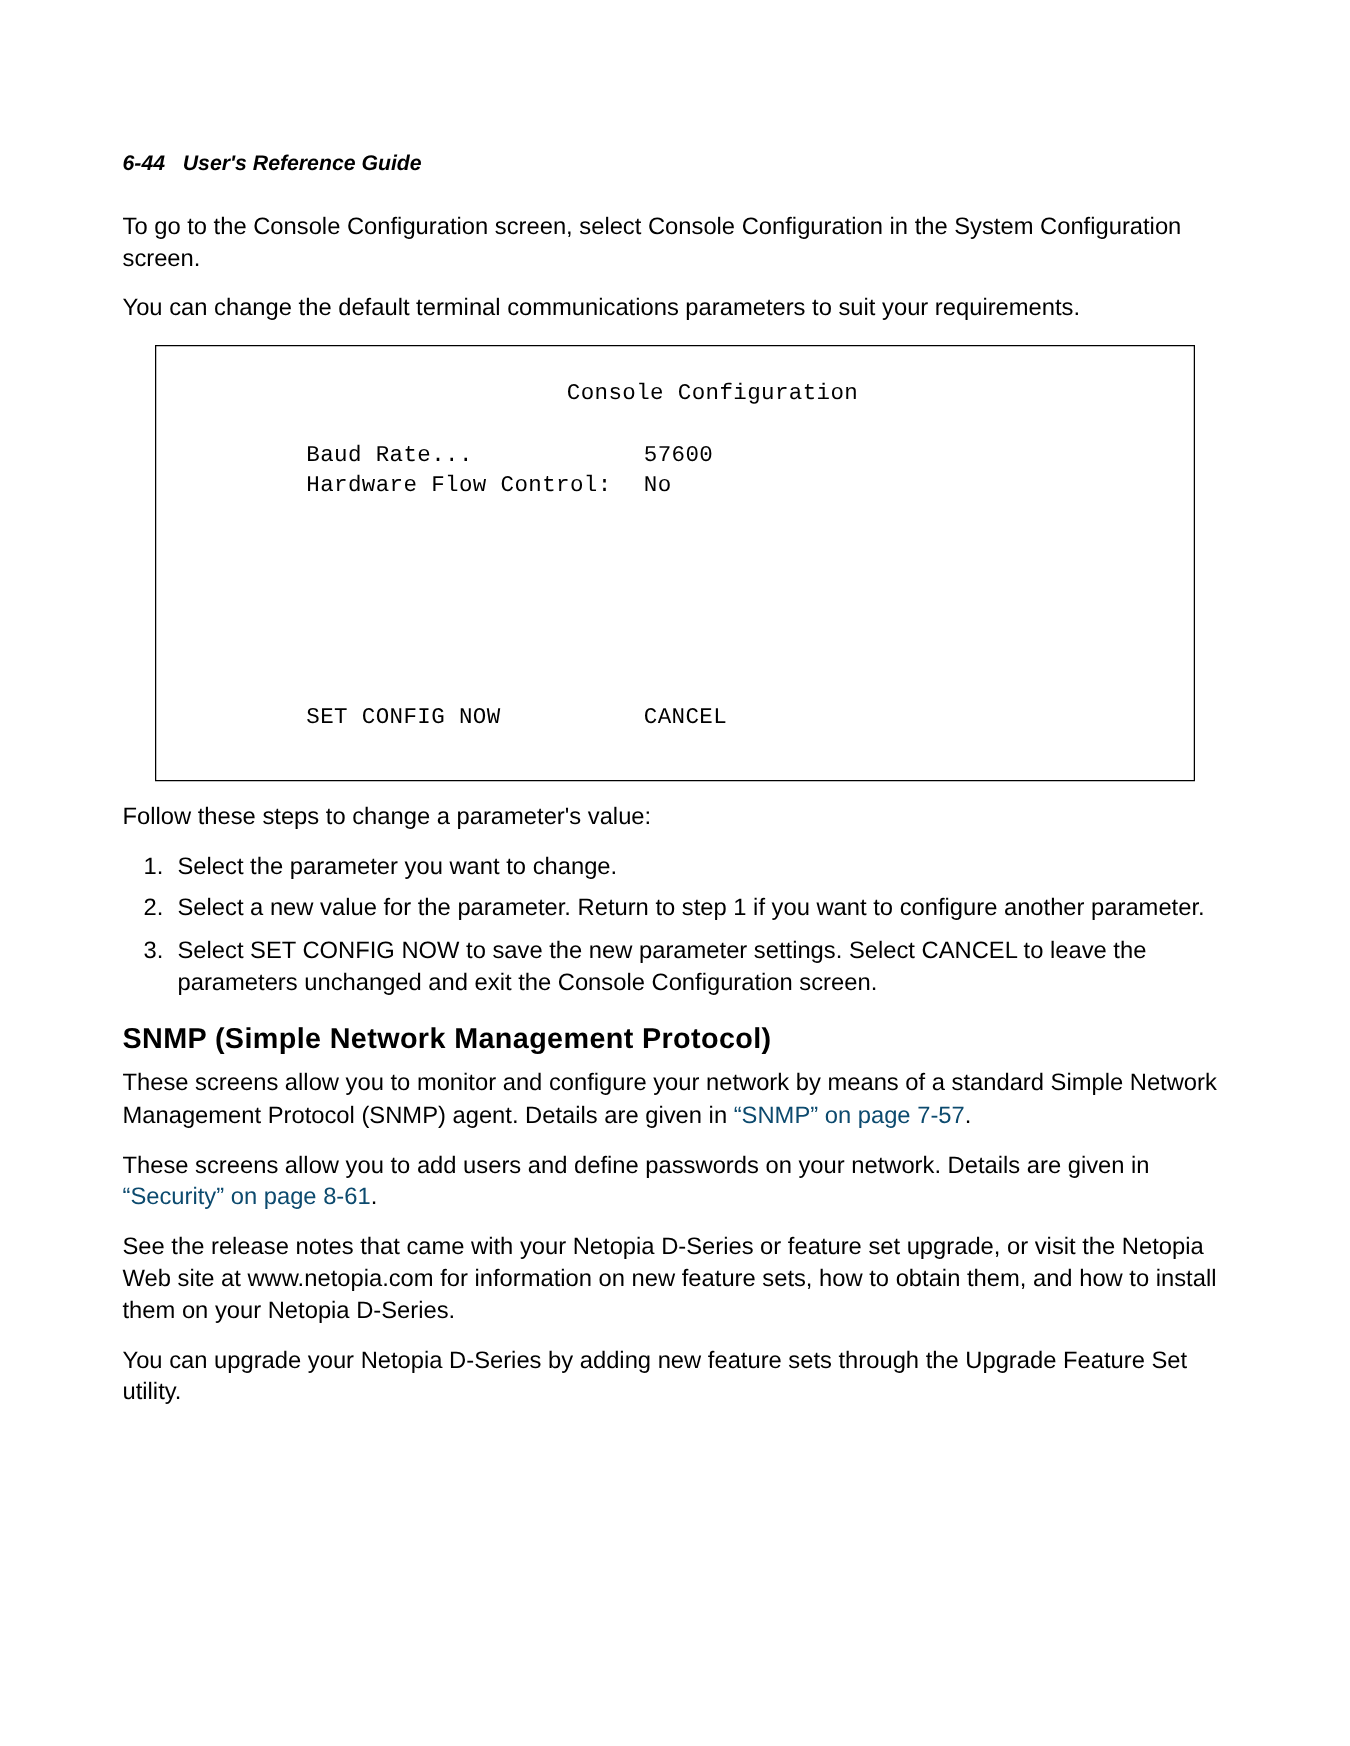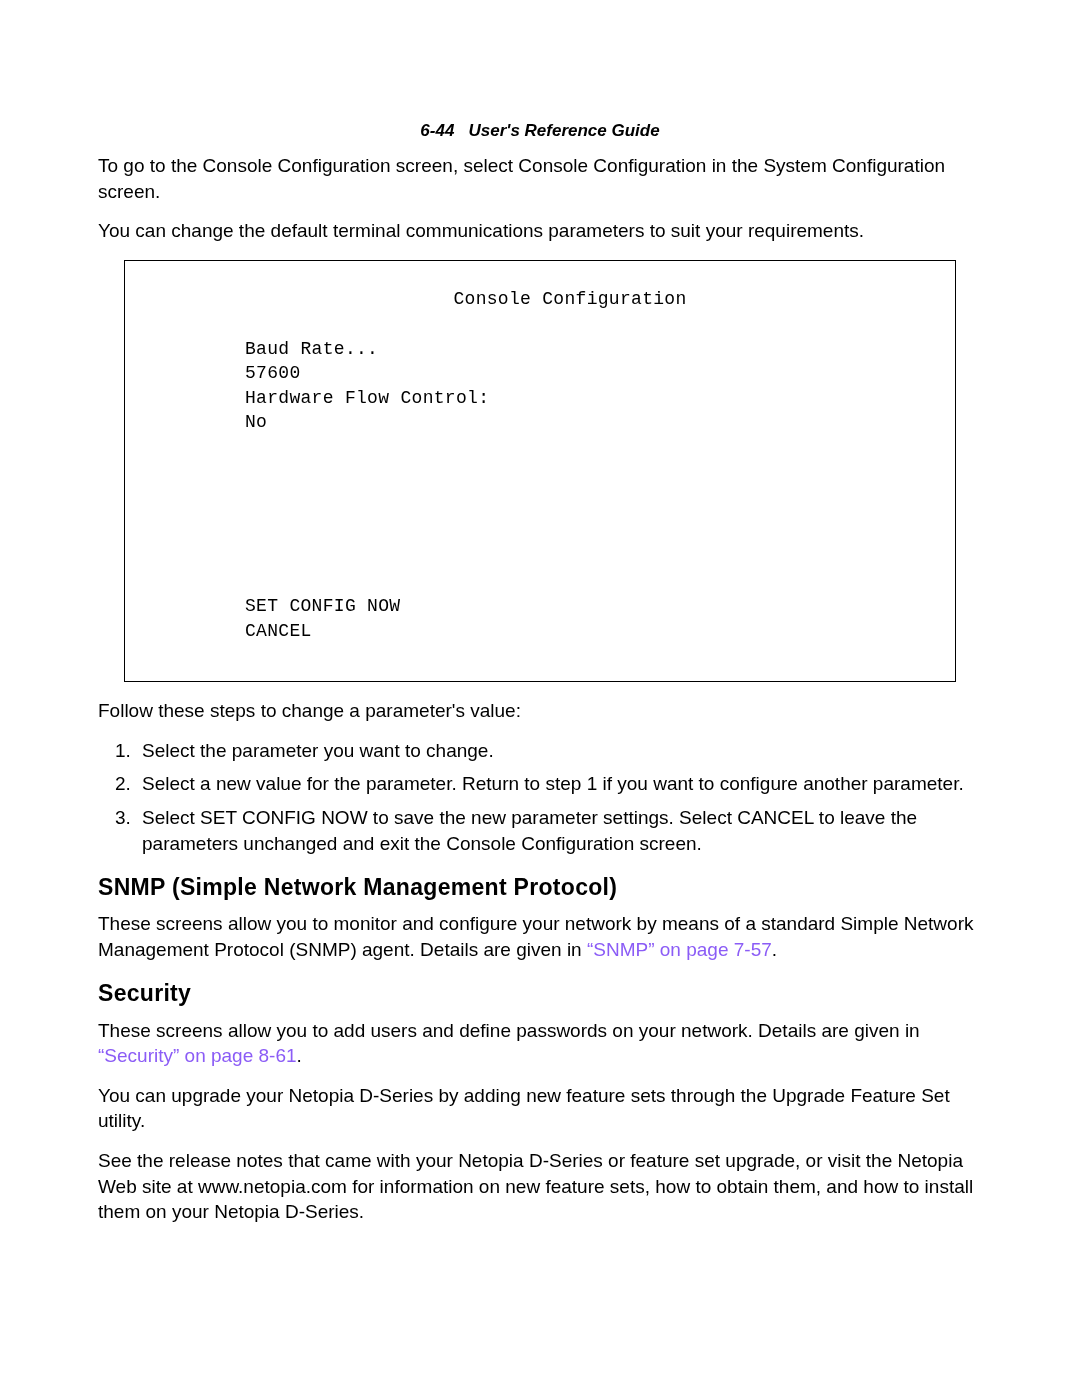--- a/index.html
+++ b/index.html
@@ -16,42 +16,40 @@
     font-family: Arial, Helvetica, sans-serif;
     font-size: 19px;
     line-height: 1.35;
     color: #000;
   }
   .header-line {
     font-family: Arial, Helvetica, sans-serif;
     font-weight: 700;
     font-style: italic;
     font-size: 17px;
-    margin-bottom: 10px;
-    text-align: center;
+    margin-bottom: 26px;
   }
   .body-para {
     margin: 0 0 14px 0;
   }
   .console-box {
     margin: 16px auto 16px auto;
     width: 650px;
     padding: 26px 60px 38px 120px;
     border: 1px solid #000;
     font-family: "Courier New", Courier, monospace;
     font-size: 18px;
     letter-spacing: 0.3px;
   }
   .console-title {
     text-align: center;
     margin-bottom: 26px;
   }
   .console-row {
     display: flex;
-    flex-direction: column;
   }
   .console-label {
     width: 270px;
   }
   .console-value {
     flex: 1;
   }
   .console-gap {
     height: 160px;
   }
@@ -65,21 +63,21 @@
   }
   .section-heading {
     font-family: Arial, Helvetica, sans-serif;
     font-weight: 700;
     font-size: 23px;
     letter-spacing: 0.3px;
     margin: 16px 0 8px 0;
     color: #000;
   }
   .xref {
-    color: #8b5cf6;
+    color: #0c4a6e;
     font-family: Arial, Helvetica, sans-serif;
     text-align: right;
   }
 </style>
 </head>
 <body>
 
 <div class="page">
 
   <div class="header-line">
@@ -113,22 +111,21 @@
     <li>Select the parameter you want to change.</li>
     <li>Select a new value for the parameter. Return to step 1 if you want to configure another parameter.</li>
     <li>Select SET CONFIG NOW to save the new parameter settings. Select CANCEL to leave the parameters unchanged and exit the Console Configuration screen.</li>
   </ol>
 
   <div class="section-heading">SNMP (Simple Network Management Protocol)</div>
   <p class="body-para">
     <span>These screens allow you to monitor and configure your network by means of a standard Simple Network Management Protocol (SNMP) agent. Details are given in </span><span class="xref">“SNMP” on page 7-57</span><span>.</span>
   </p>
 
-  <div class="section-heading">Security</div>
   <p class="body-para">
     <span>These screens allow you to add users and define passwords on your network. Details are given in </span><span class="xref">“Security” on page 8-61</span><span>.</span>
   </p>
 
+  <p class="body-para">See the release notes that came with your Netopia D-Series or feature set upgrade, or visit the Netopia Web site at www.netopia.com for information on new feature sets, how to obtain them, and how to install them on your Netopia D-Series.</p>
   <p class="body-para">You can upgrade your Netopia D-Series by adding new feature sets through the Upgrade Feature Set utility.</p>
-  <p class="body-para">See the release notes that came with your Netopia D-Series or feature set upgrade, or visit the Netopia Web site at www.netopia.com for information on new feature sets, how to obtain them, and how to install them on your Netopia D-Series.</p>
 
 
 </div>
 
 </body></html>

